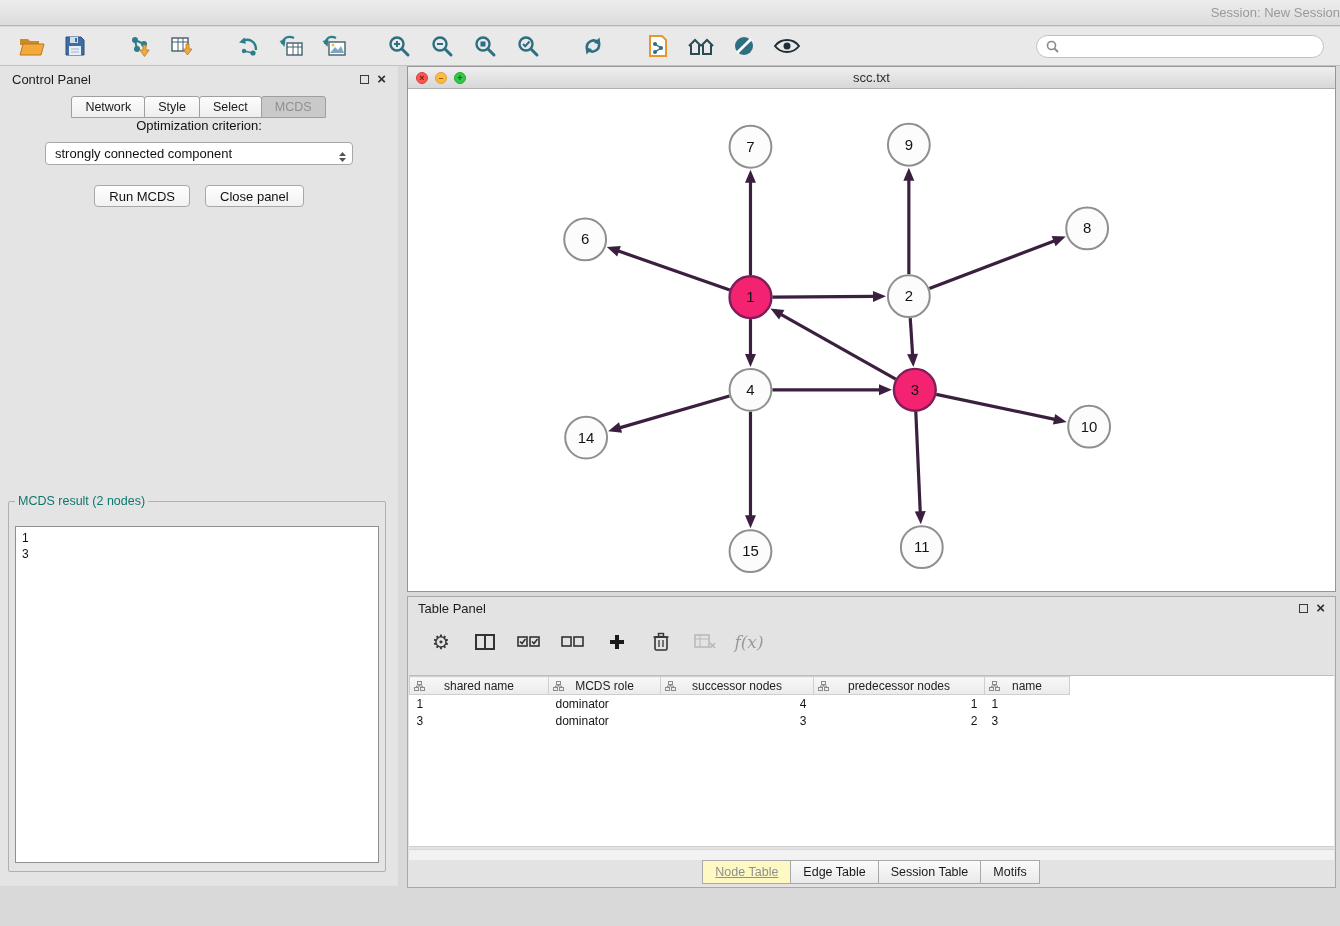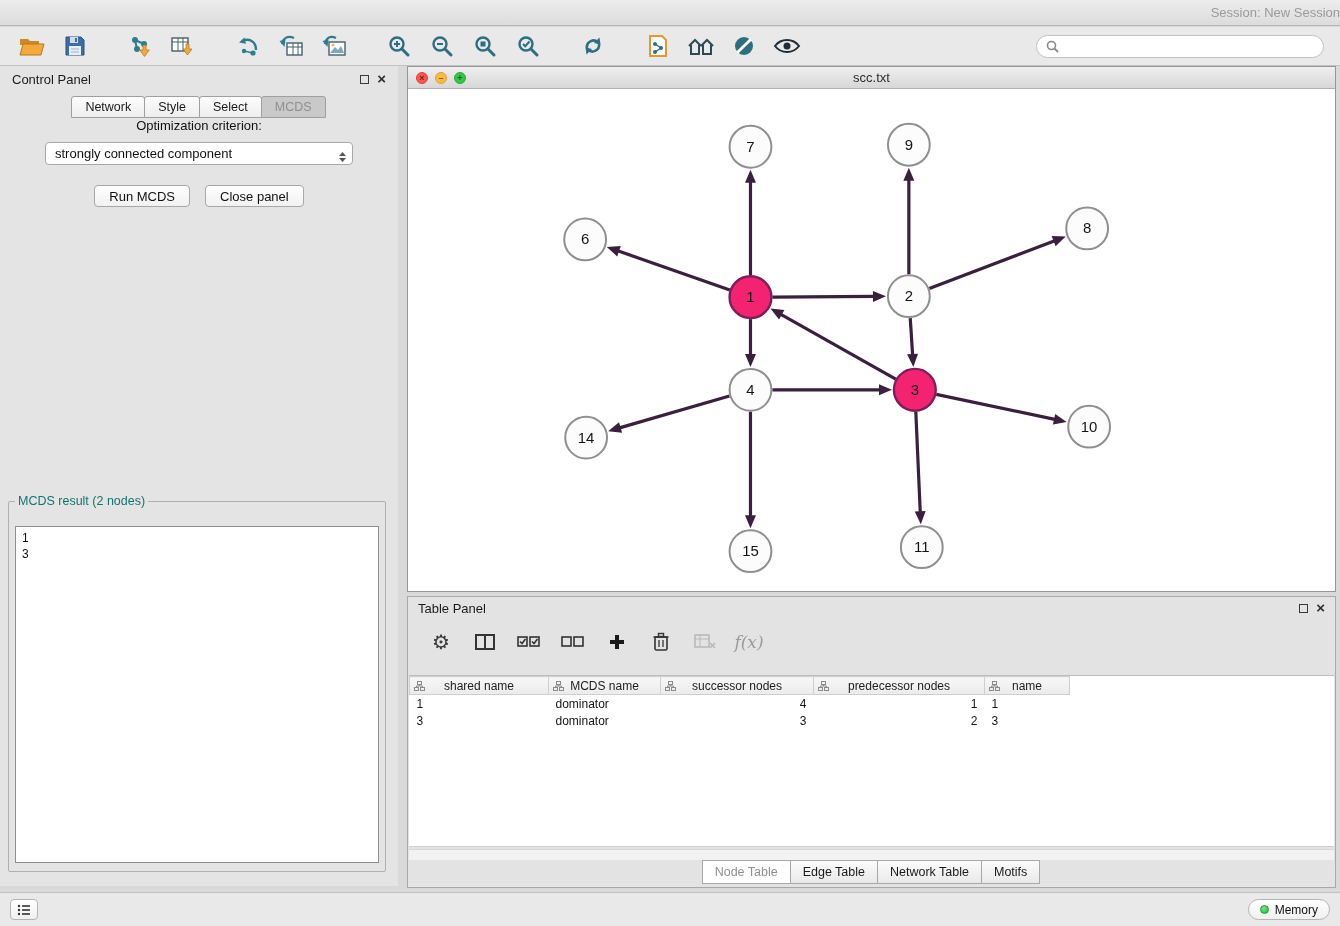--- a/index.html
+++ b/index.html
@@ -119,21 +119,21 @@
              white-space:nowrap; overflow:hidden; }
   .tp-scroll {
     position:absolute; left:1px; right:1px; top:252px; height:11px;
     background:#f2f2f2; border-top:1px solid #d6d6d6;
   }
   .tp-tabs { position:absolute; left:0; right:0; bottom:3px; display:flex; justify-content:center; }
   .tp-tab {
     font-size:12.5px; padding:4px 12px; border:1px solid #a8a8a8; margin-left:-1px;
     background:linear-gradient(#fbfbfb,#e9e9e9); color:#1a1a1a;
   }
-  .tp-tab.sel { background:#ffffff; color:#8f8f8f; }
+  .tp-tab.sel { background:#fef9c3; color:#8f8f8f;text-decoration:underline; }
   
   .statusbar {
     position:absolute; left:0; bottom:0; width:1340px; height:34px;
     background:#e9e9e9; border-top:1px solid #c2c2c2;
   }
   .sb-left-btn {
     position:absolute; left:10px; top:6px; width:28px; height:21px;
     background:linear-gradient(#ffffff,#f0f0f0); border:1px solid #b5b5b5; border-radius:4px;
     display:flex; align-items:center; justify-content:center;
   }
@@ -467,21 +467,21 @@
                   <rect x="3.5" y="0.5" width="4" height="3" fill="none" stroke="#8a8a8a"></rect>
                   <rect x="0.5" y="6.5" width="4" height="3" fill="none" stroke="#8a8a8a"></rect>
                   <rect x="6.5" y="6.5" width="4" height="3" fill="none" stroke="#8a8a8a"></rect>
                   <path d="M5.5 3.5 V5 M2.5 6.5 V5 H8.5 V6.5" stroke="#8a8a8a" fill="none"></path>
                 </svg><span>shared name</span></th>
               <th style="width: 112px;"><svg width="11" height="10" viewBox="0 0 11 10">
                   <rect x="3.5" y="0.5" width="4" height="3" fill="none" stroke="#8a8a8a"></rect>
                   <rect x="0.5" y="6.5" width="4" height="3" fill="none" stroke="#8a8a8a"></rect>
                   <rect x="6.5" y="6.5" width="4" height="3" fill="none" stroke="#8a8a8a"></rect>
                   <path d="M5.5 3.5 V5 M2.5 6.5 V5 H8.5 V6.5" stroke="#8a8a8a" fill="none"></path>
-                </svg><span>MCDS name</span></th>
+                </svg><span>MCDS role</span></th>
               <th style="width: 153px;"><svg width="11" height="10" viewBox="0 0 11 10">
                   <rect x="3.5" y="0.5" width="4" height="3" fill="none" stroke="#8a8a8a"></rect>
                   <rect x="0.5" y="6.5" width="4" height="3" fill="none" stroke="#8a8a8a"></rect>
                   <rect x="6.5" y="6.5" width="4" height="3" fill="none" stroke="#8a8a8a"></rect>
                   <path d="M5.5 3.5 V5 M2.5 6.5 V5 H8.5 V6.5" stroke="#8a8a8a" fill="none"></path>
                 </svg><span>successor nodes</span></th>
               <th style="width: 171px;"><svg width="11" height="10" viewBox="0 0 11 10">
                   <rect x="3.5" y="0.5" width="4" height="3" fill="none" stroke="#8a8a8a"></rect>
                   <rect x="0.5" y="6.5" width="4" height="3" fill="none" stroke="#8a8a8a"></rect>
                   <rect x="6.5" y="6.5" width="4" height="3" fill="none" stroke="#8a8a8a"></rect>
@@ -513,35 +513,19 @@
               <td style="text-align: left;">3</td>
               <td></td>
             </tr>
           </tbody>
       </table>
     </div>
     <div class="tp-scroll"></div>
     <div class="tp-tabs" id="tp-tabs">
         <div class="tp-tab sel">Node Table</div>
         <div class="tp-tab">Edge Table</div>
-        <div class="tp-tab">Network Table</div>
+        <div class="tp-tab">Session Table</div>
         <div class="tp-tab">Motifs</div>
       </div>
   </div>
 
-  <div class="statusbar">
-    <div class="sb-left-btn">
-      <svg width="14" height="12" viewBox="0 0 14 12">
-          <circle cx="2" cy="2" r="1.2" fill="#333"></circle>
-          <circle cx="2" cy="6" r="1.2" fill="#333"></circle>
-          <circle cx="2" cy="10" r="1.2" fill="#333"></circle>
-          <line x1="5" y1="2" x2="13" y2="2" stroke="#333" stroke-width="1.6"></line>
-          <line x1="5" y1="6" x2="13" y2="6" stroke="#333" stroke-width="1.6"></line>
-          <line x1="5" y1="10" x2="13" y2="10" stroke="#333" stroke-width="1.6"></line>
-        </svg>
-    </div>
-    <div class="memory-btn">
-      <span class="mem-dot"></span>
-      <span>Memory</span>
-    </div>
-  </div>
 
 </div>
 
 </body></html>

